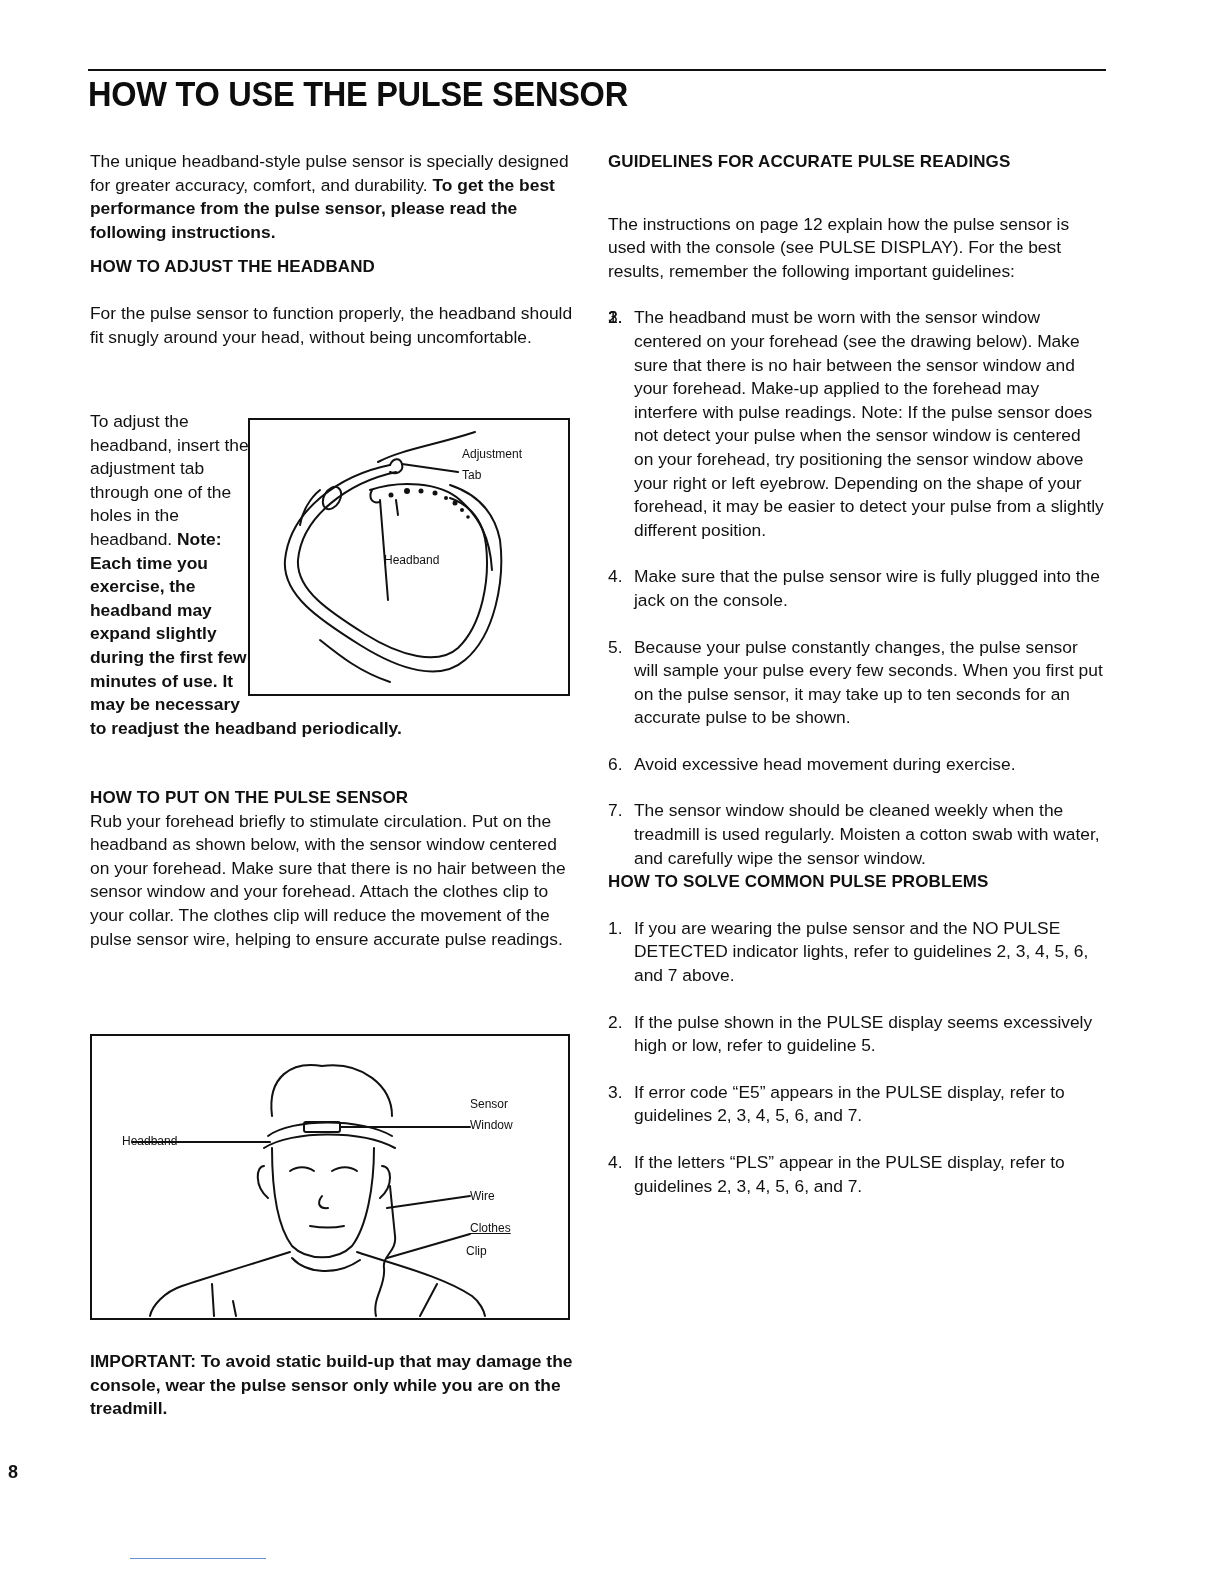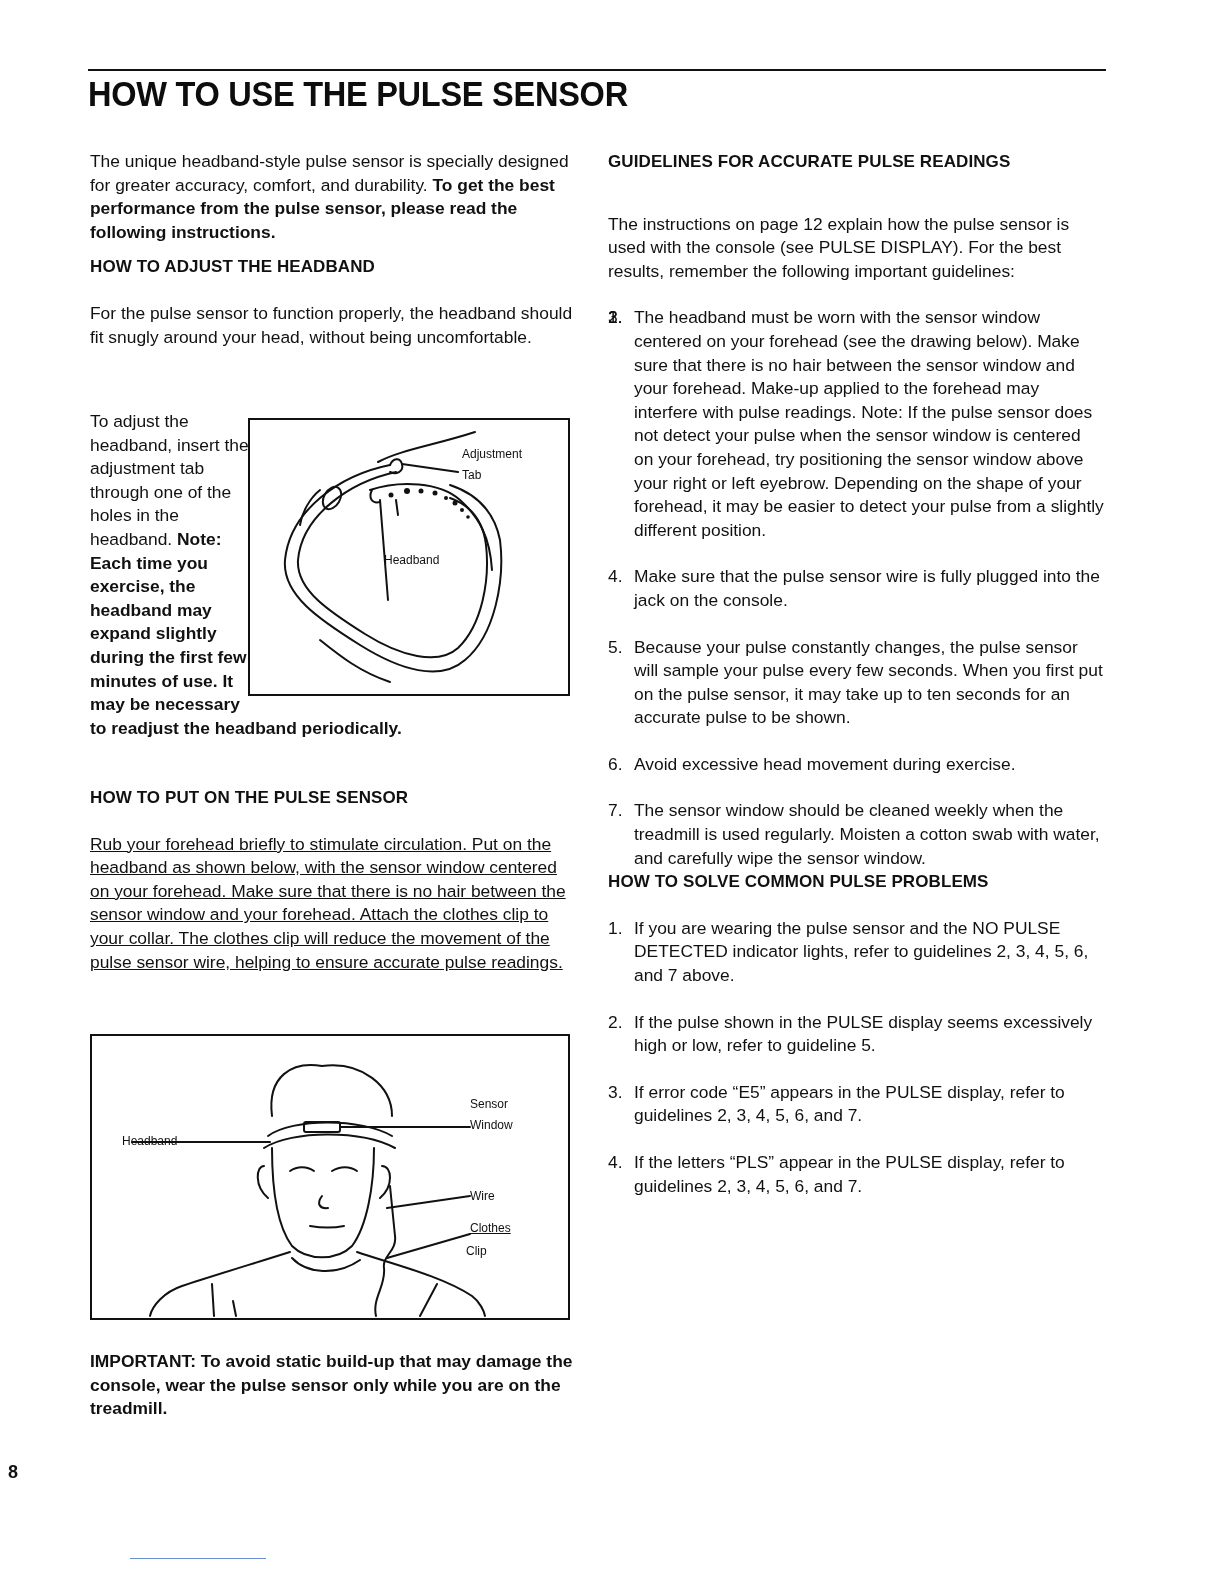--- a/index.html
+++ b/index.html
@@ -68,21 +68,21 @@
         <circle cx="218" cy="97" r="1.8"></circle>
     </g>
   </svg>
   <div class="figlabel" style="left:212px; top:24px;">Adjustment</div>
   <div class="figlabel" style="left:212px; top:45px;">Tab</div>
   <div class="figlabel" style="left:134px; top:130px;">Headband</div>
 </div>
 
 <div class="col" style="left:90px; top:786px; width:490px;">
   <p class="h">HOW TO PUT ON THE PULSE SENSOR</p>
-  <p style="margin-top:23px;text-decoration:underline;">Rub your forehead briefly to stimulate circulation. Put on the headband as shown below, with the sensor window centered on your forehead. Make sure that there is no hair between the sensor window and your forehead. Attach the clothes clip to your collar. The clothes clip will reduce the movement of the pulse sensor wire, helping to ensure accurate pulse readings.</p>
+  <p style="">Rub your forehead briefly to stimulate circulation. Put on the headband as shown below, with the sensor window centered on your forehead. Make sure that there is no hair between the sensor window and your forehead. Attach the clothes clip to your collar. The clothes clip will reduce the movement of the pulse sensor wire, helping to ensure accurate pulse readings.</p>
 </div>
 
 <div class="figbox" style="left:90px; top:1034px; width:476px; height:282px;">
   <svg width="476" height="282" viewBox="0 0 476 282" style="position:absolute;left:0;top:0;">
     <g fill="none" stroke="#111" stroke-width="2" stroke-linecap="round">
       <path d="M180 80 C 175 40, 200 25, 230 30 C 270 25, 300 50, 300 80"></path>
       <path d="M176 100 C 200 82, 270 82, 300 100"></path>
       <path d="M172 112 C 200 94, 270 94, 303 112"></path>
       <rect x="212" y="86" width="36" height="10" rx="2"></rect>
       <path d="M180 112 C 180 150, 185 190, 200 210 C 215 225, 245 225, 260 210 C 275 190, 282 150, 282 112"></path>

